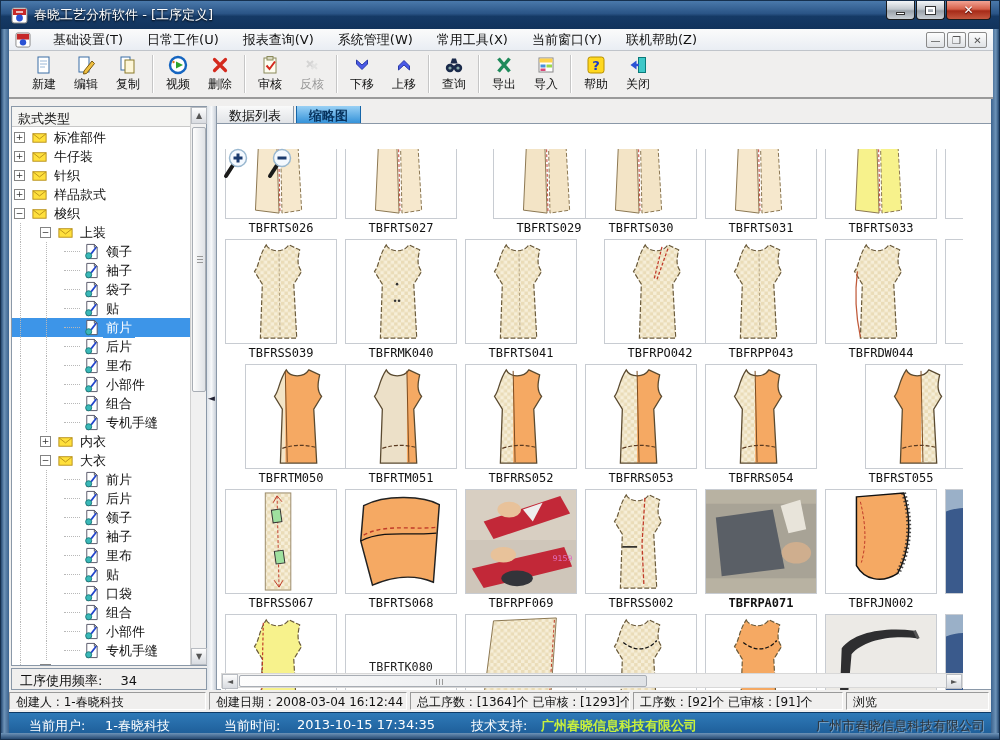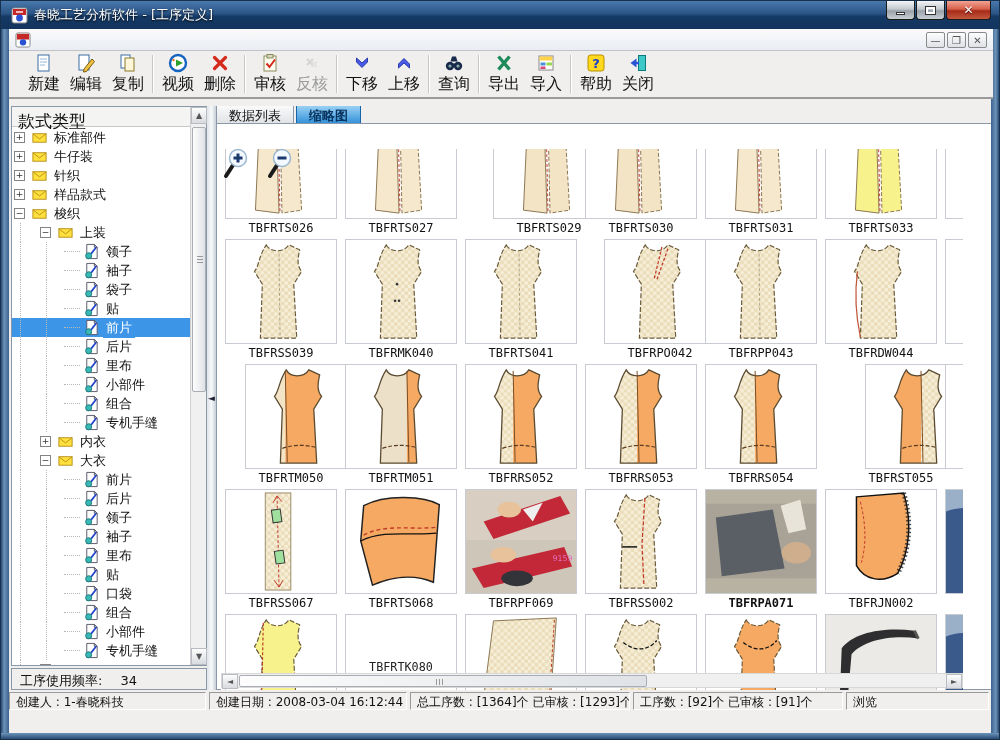--- a/index.html
+++ b/index.html
@@ -34,29 +34,29 @@
   .menu-appicon{width:16px;height:16px;margin:0 10px 0 6px;}
   .menu-item{padding:3px 12px;font-size:13px;cursor:default;}
   .mdi-btns{position:absolute;right:6px;top:3px;display:flex;}
   .mdi-btn{width:19px;height:16px;border:1px solid #8a8a8a;background:linear-gradient(180deg,#fdfdfd,#dfe2e6);
     margin-left:2px;font-size:10px;color:#555;display:flex;align-items:center;justify-content:center;border-radius:2px;}
   
   .toolbar{position:absolute;left:8px;top:50px;width:984px;height:48px;background:#f0efee;
     border-bottom:2px solid #9a9a9a;display:flex;align-items:center;padding-left:14px;z-index:4;}
   .tb-btn{width:42px;height:44px;display:flex;flex-direction:column;align-items:center;justify-content:center;}
   .tb-btn .tb-icon{width:20px;height:20px;}
-  .tb-btn .tb-label{font-size:16px;margin-top:1px;white-space:nowrap;}
+  .tb-btn .tb-label{font-size:12px;margin-top:1px;white-space:nowrap;}
   .tb-btn.disabled .tb-label{color:#9a9a9a;}
   .tb-sep{width:0;height:38px;border-left:1px solid #c6c6c6;border-right:1px solid #fff;margin:0 3px;}
   .gap-strip{position:absolute;left:8px;top:100px;width:984px;height:5px;background:#f0efee;z-index:2;}
   
   .sidebar{position:absolute;left:10px;top:105px;width:196px;height:560px;background:#fff;
     border:1px solid #8a98a8;z-index:2;}
   .sb-header{position:absolute;left:0;top:0;right:16px;height:20px;background:#f4f4f2;
-    border-bottom:1px solid #c8c8c8;padding:3px 6px;font-size:17px;}
+    border-bottom:1px solid #c8c8c8;padding:3px 6px;font-size:13px;}
   .tree-viewport{position:absolute;left:0;top:21px;right:16px;bottom:0;overflow:hidden;}
   .tree-row{height:19px;display:flex;align-items:center;white-space:nowrap;font-size:13px;}
   .tree-row .indent{display:inline-block;width:18px;height:19px;border-left:1px dotted #b8b8b8;margin-left:8px;}
   .tree-row .expander{width:11px;height:11px;border:1px solid #848484;background:#fff;font-size:9px;
     line-height:9px;text-align:center;margin:0 3px 0 2px;color:#333;flex:none;}
   .tree-row .no-exp{width:16px;flex:none;border-bottom:1px dotted #b8b8b8;height:1px;margin-right:0;}
   .tree-row .t-icon{width:17px;height:17px;margin:0 3px;flex:none;}
   .tree-row .t-label{padding:1px 3px;}
   .tree-row.selected .t-label{background:#3d95e8;color:#fff;}
   .tree-row.selected{background:linear-gradient(90deg,#3d95e8,#3d95e8);color:#fff;}
@@ -134,20 +134,29 @@
         </div>
     </div>
   </div>
 
   <div class="menubar">
     <svg class="menu-appicon" viewBox="0 0 17 17">
       <rect x="1" y="1" width="15" height="15" rx="2" fill="#fff" stroke="#888"></rect>
       <rect x="2" y="2" width="13" height="6" fill="#c62828"></rect>
       <circle cx="8.5" cy="11" r="3.4" fill="#2a52d4"></circle>
     </svg>
+    <div id="menu-items" style="display:flex;">
+        <div class="menu-item">基础设置(T)</div>
+        <div class="menu-item">日常工作(U)</div>
+        <div class="menu-item">报表查询(V)</div>
+        <div class="menu-item">系统管理(W)</div>
+        <div class="menu-item">常用工具(X)</div>
+        <div class="menu-item">当前窗口(Y)</div>
+        <div class="menu-item">联机帮助(Z)</div>
+      </div>
     <div class="mdi-btns">
       <div class="mdi-btn">—</div>
       <div class="mdi-btn">❐</div>
       <div class="mdi-btn">✕</div>
     </div>
   </div>
 
   <div class="toolbar" id="toolbar">
       <div class="tb-btn">
         <span class="tb-icon"><svg viewBox="0 0 20 20" width="20" height="20">
@@ -1223,17 +1232,26 @@
   </div>
 
   <div class="statusbar" id="statusbar">
       <div class="status-panel" style="width: 197px;">创建人 : 1-春晓科技</div>
       <div class="status-panel" style="width: 198px;">创建日期 : 2008-03-04 16:12:44</div>
       <div class="status-panel" style="width: 220px;">总工序数 : [1364]个  已审核 : [1293]个</div>
       <div class="status-panel" style="width: 210px;">工序数 : [92]个  已审核 : [91]个</div>
       <div class="status-panel" style="width: 143px;">浏览</div>
     </div>
 
+  <div class="bottombar">
+    <span class="bb-item" style="left:20px;">当前用户:</span>
+    <span class="bb-item" style="left:96px;">1-春晓科技</span>
+    <span class="bb-item" style="left:215px;">当前时间:</span>
+    <span class="bb-item" style="left:288px;">2013-10-15 17:34:35</span>
+    <span class="bb-item" style="left:462px;">技术支持:</span>
+    <span class="bb-item" id="support-value" style="left: 532px; font-weight: bold; color: rgb(200, 240, 60);">广州春晓信息科技有限公司</span>
+    <span class="bb-item watermark" style="right:8px;">广州市春晓信息科技有限公司</span>
+  </div>
 
   <div class="frame-left"></div>
   <div class="frame-right"></div>
   <div class="frame-bottom"></div>
 </div>
 
 </body></html>

